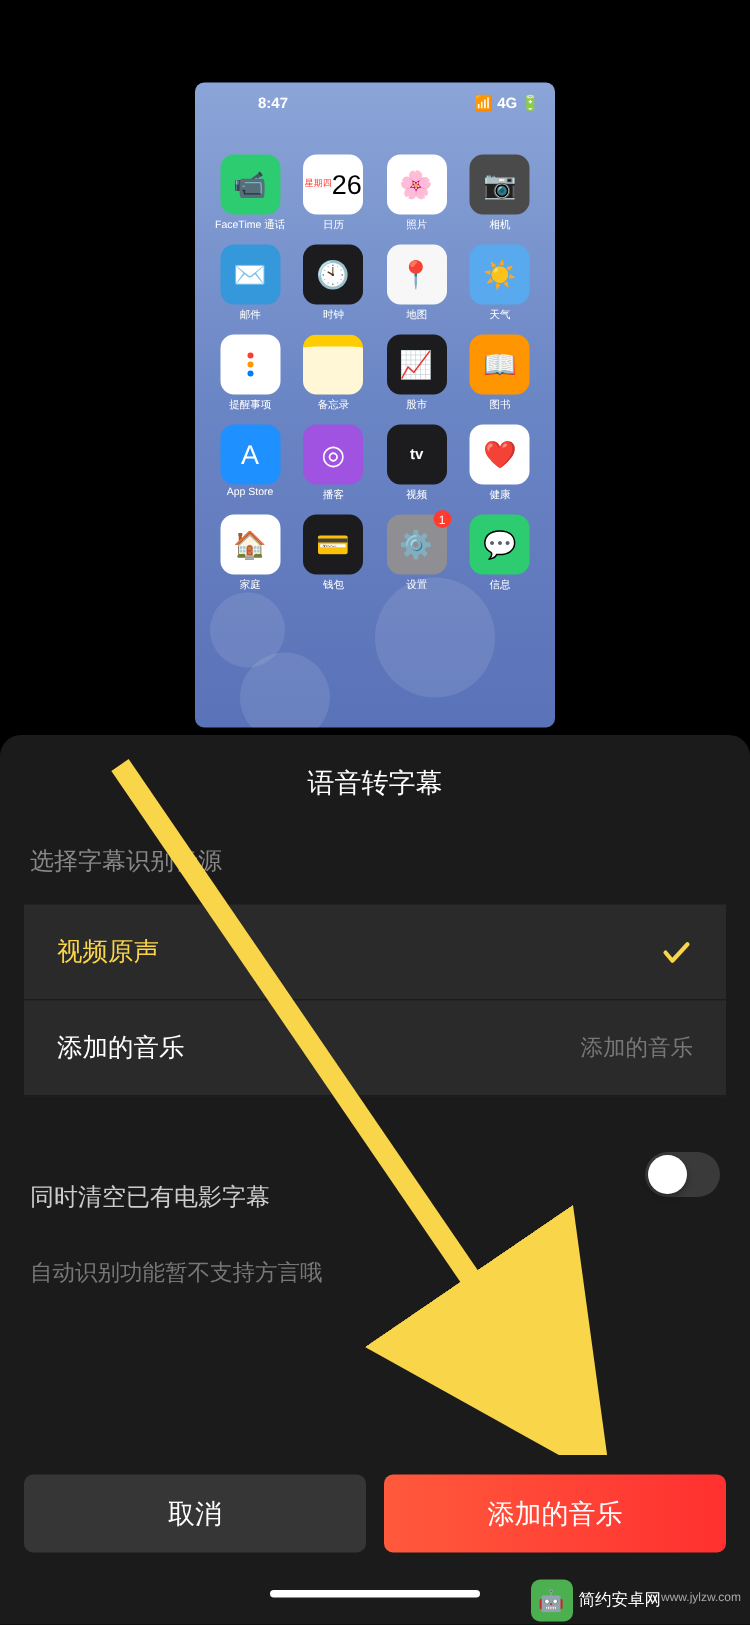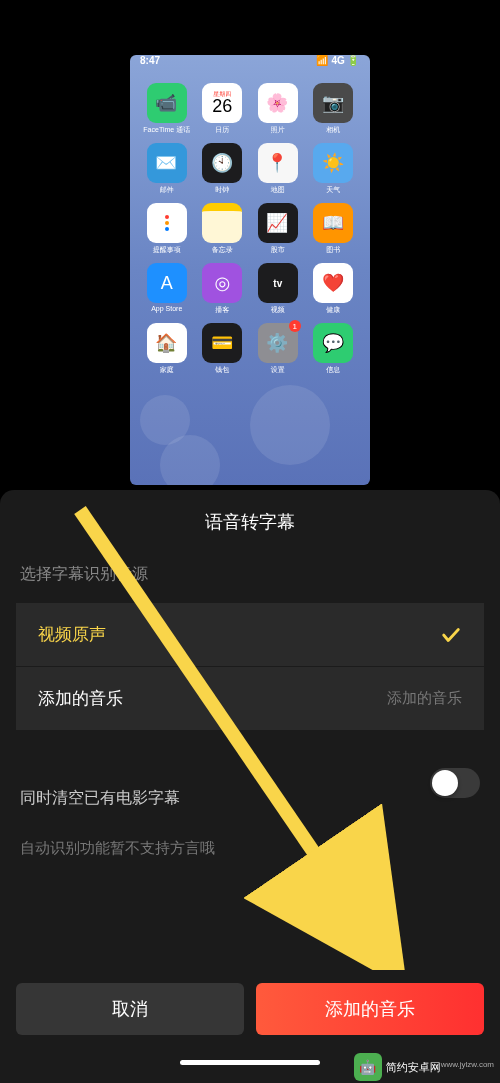--- a/index.html
+++ b/index.html
@@ -26,26 +26,27 @@
       background: linear-gradient(180deg, #8ba5d8 0%, #6a85c4 50%, #5a72b8 100%);
       border-radius: 6px;
       position: relative;
       overflow: hidden;
       box-shadow: 0 4px 12px rgba(0,0,0,0.4);
       margin-top: 60px;
     }
     .phone-statusbar {
       display: flex;
       justify-content: space-between;
-      align-items: flex-start;
-      padding: 0 10px;
+      align-items: flex-end;
+      padding: 20px 10px;
       height: 20px;
       font-size: 10px;
       color: #fff;
       font-weight: 600;
+      margin-left: 32px;
     }
     .icon-grid {
       display: grid;
       grid-template-columns: repeat(4, 1fr);
       gap: 8px 6px;
       padding: 8px 12px;
     }
     .app-icon {
       display: flex;
       flex-direction: column;
@@ -232,21 +233,21 @@
       width: 12px;
       height: 12px;
       background: #ff3b30;
       border-radius: 50%;
       color: #fff;
       font-size: 8px;
       display: flex;
       align-items: center;
       justify-content: center;
     }
-    .calendar-icon { background:#fff; color:#000; flex-direction:column; }
+    .calendar-icon { background:#fff; color:#000; flex-direction:row; }
     .calendar-icon .wk { font-size:6px; color:#ff3b30; line-height:1; }
     .calendar-icon .day { font-size:18px; font-weight:400; line-height:1; }
   </style>
 </head>
 <body>
 
 <div class="preview-area">
   <div class="phone-screenshot">
     <div class="bokeh" style="width:80px;height:80px;bottom:20px;left:120px;"></div>
     <div class="bokeh" style="width:60px;height:60px;bottom:-10px;left:30px;"></div>

